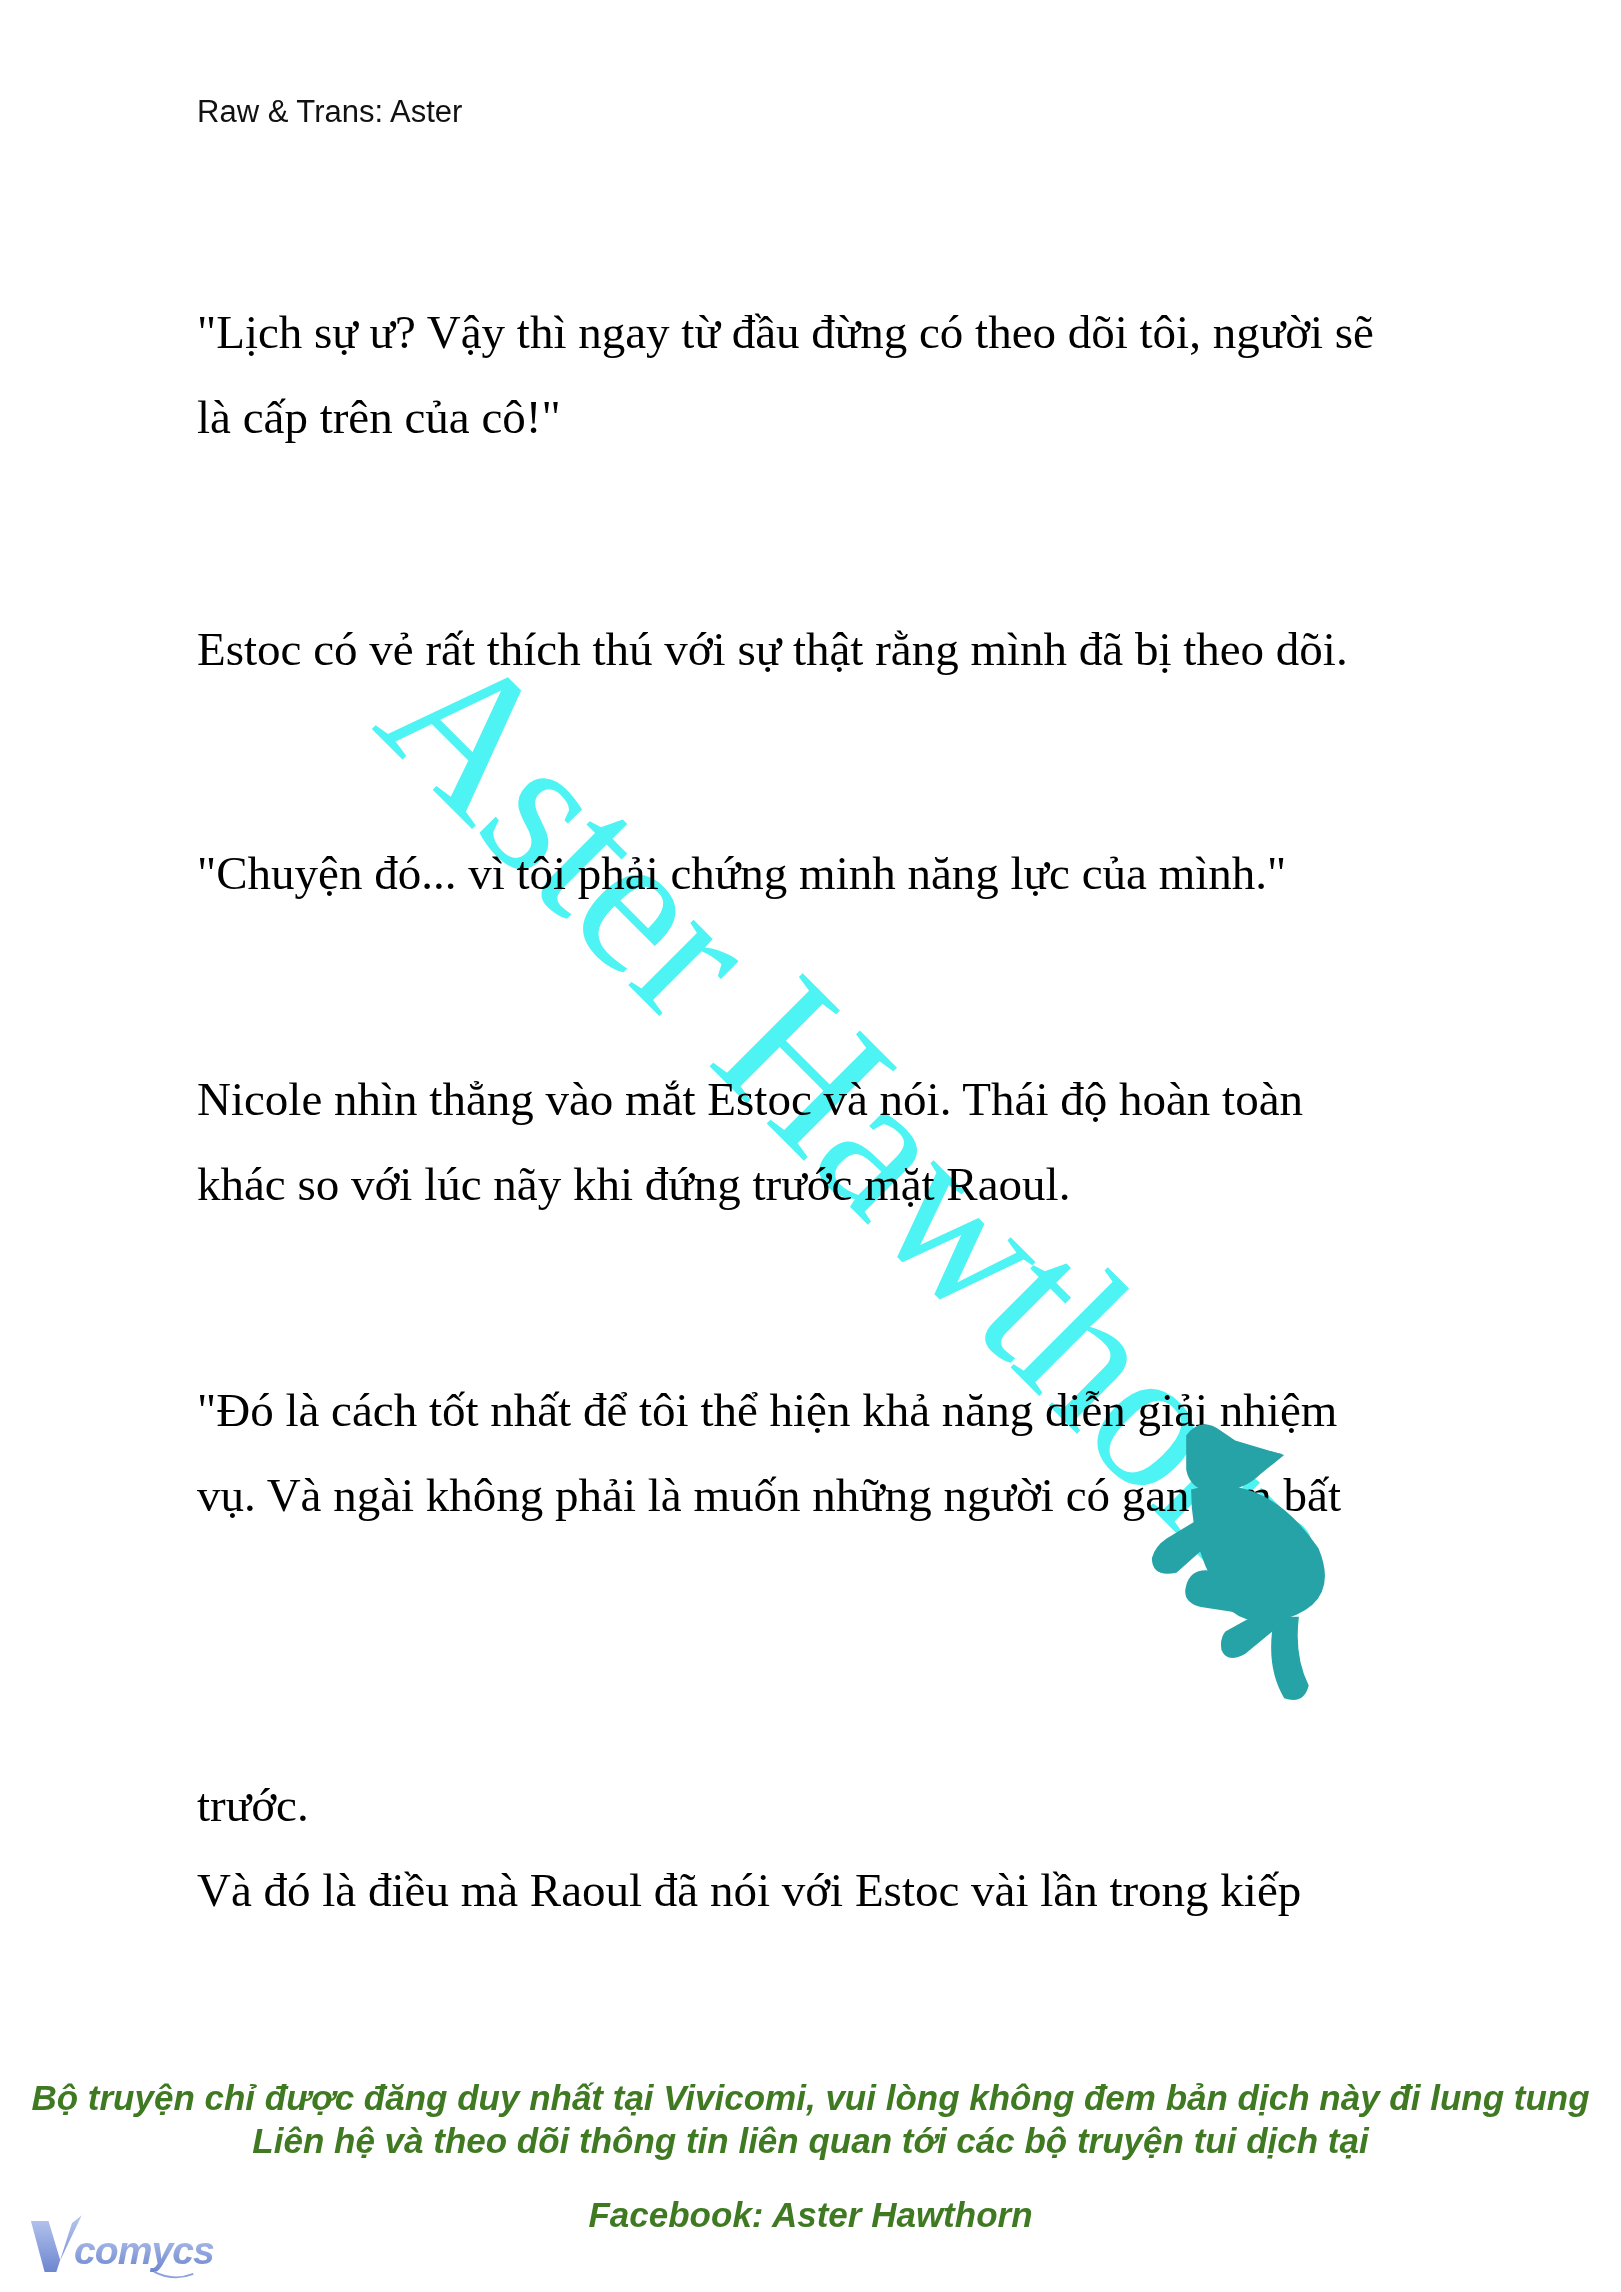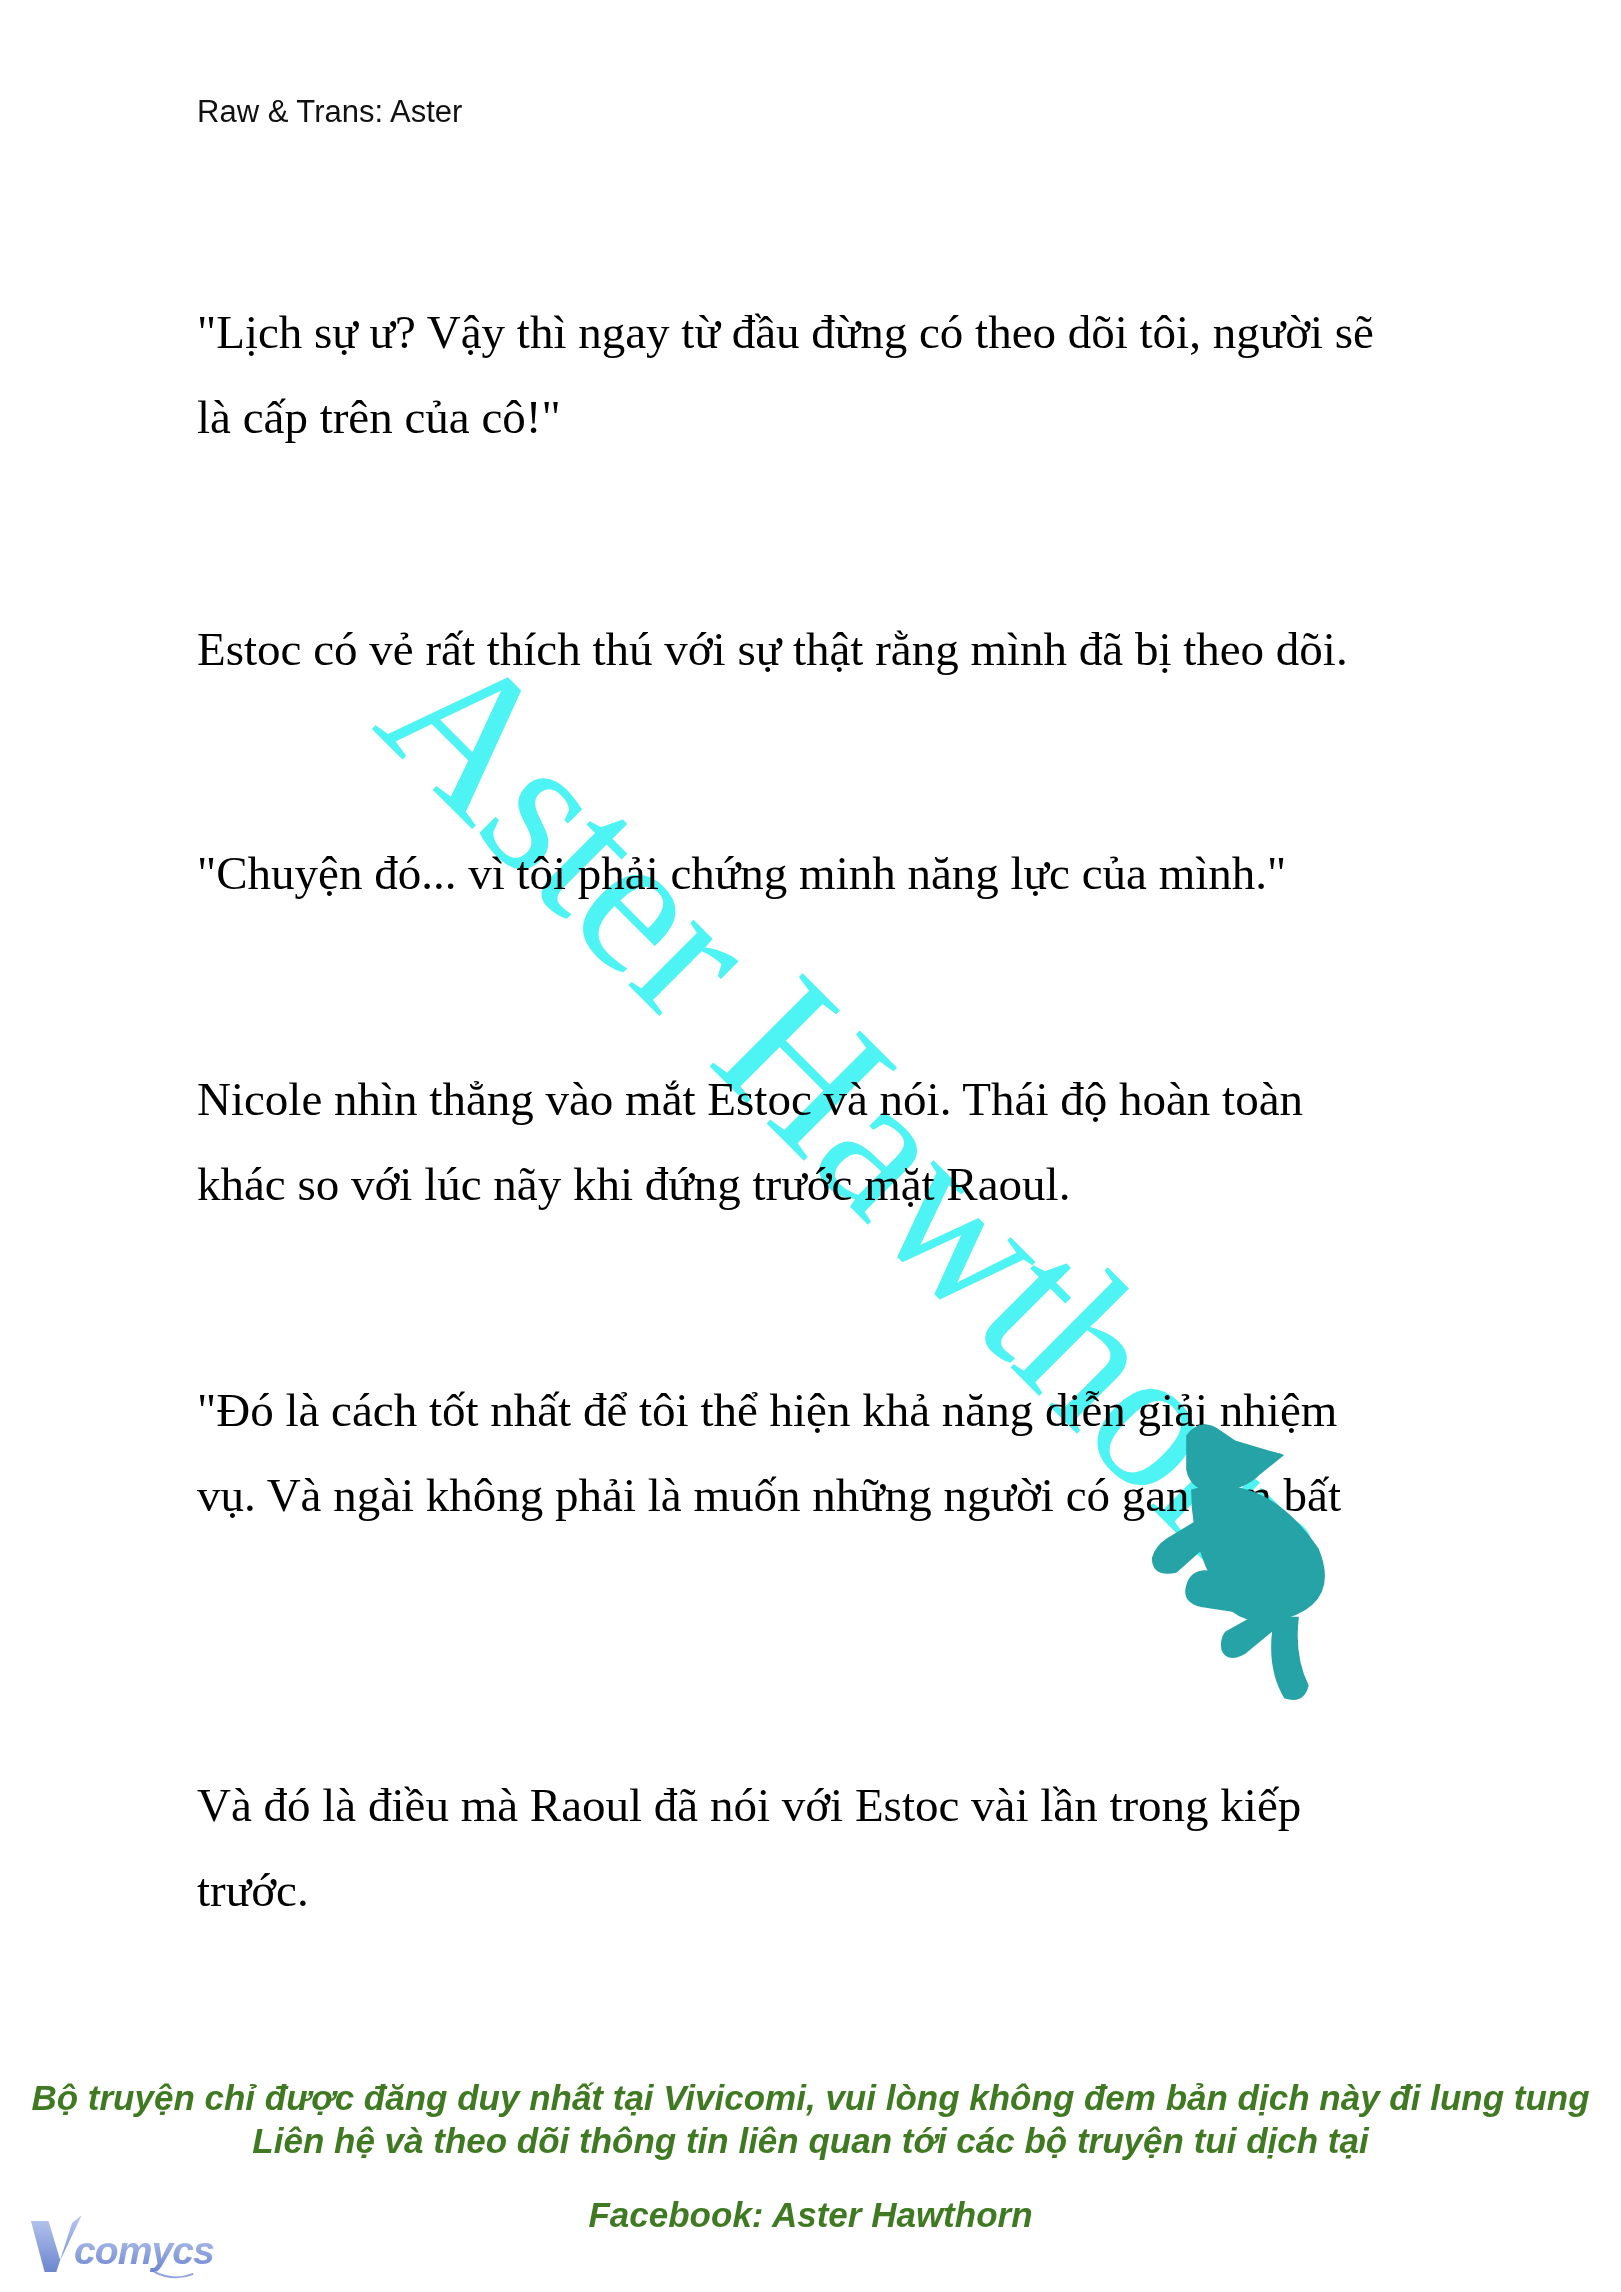--- a/index.html
+++ b/index.html
@@ -100,22 +100,22 @@
   </div>
   <div class="para" style="top:1057px;">
     <span class="line">Nicole nhìn thẳng vào mắt Estoc và nói. Thái độ hoàn toàn</span>
     <span class="line">khác so với lúc nãy khi đứng trước mặt Raoul.</span>
   </div>
   <div class="para" style="top:1368px;">
     <span class="line">"Đó là cách tốt nhất để tôi thể hiện khả năng diễn giải nhiệm</span>
     <span class="line">vụ. Và ngài không phải là muốn những người có gan làm bất</span>
   </div>
   <div class="para" style="top:1763px;">
+    <span class="line">trước.</span>
     <span class="line">Và đó là điều mà Raoul đã nói với Estoc vài lần trong kiếp</span>
-    <span class="line">trước.</span>
   </div>
 </div>
 
 <svg class="cat" viewBox="0 0 200 300" xmlns="http://www.w3.org/2000/svg">
   <g fill="#26a3a6">
 
     <path d="M40 25 Q55 5 75 20 L90 30 L140 45 L115 65 Q100 80 75 82 Q45 85 40 60 Z"></path>
 
     <path d="M95 35 L138 44 L112 62 Z"></path>
 

